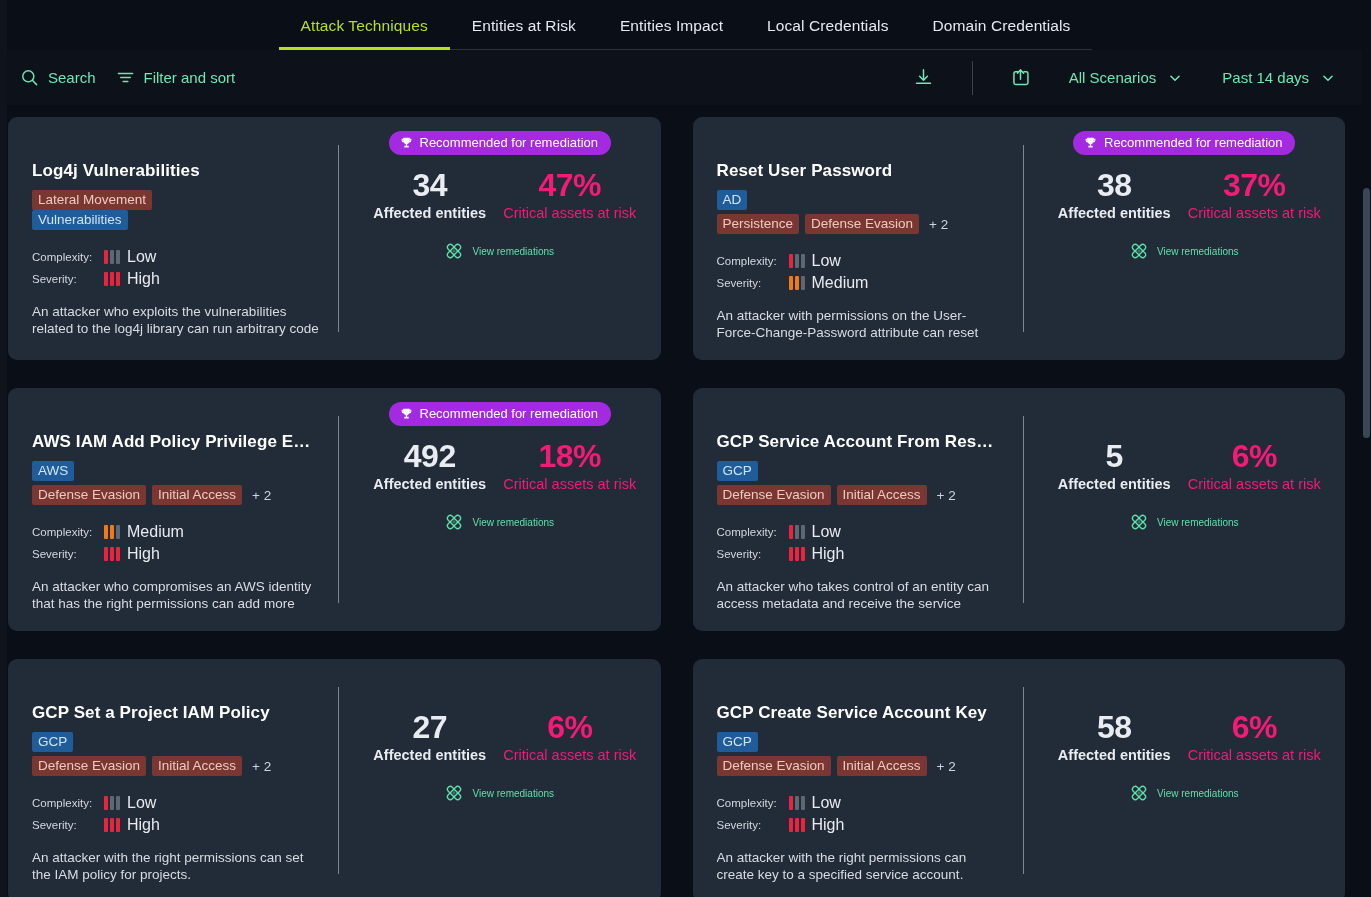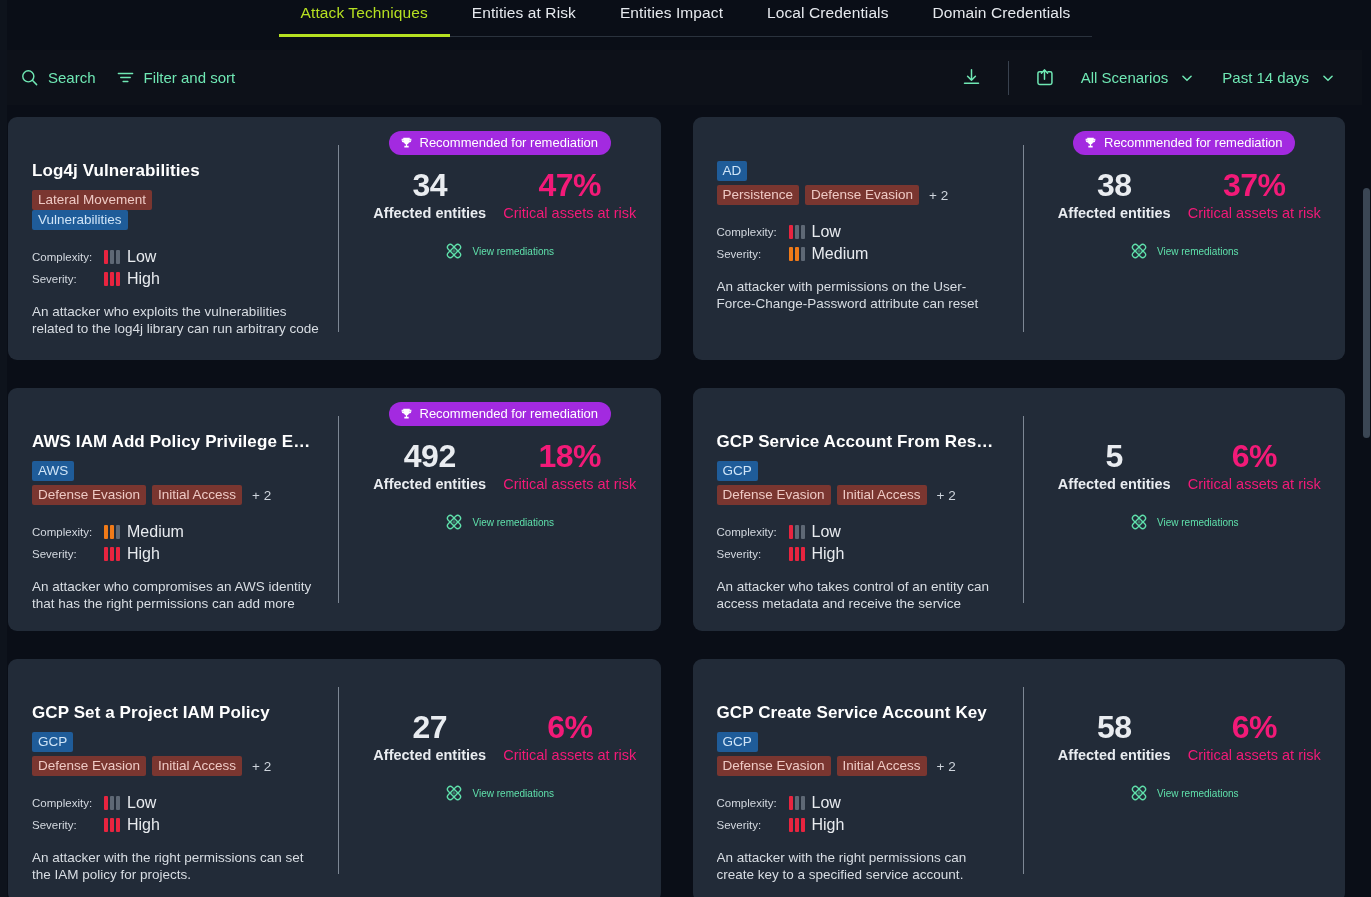--- a/index.html
+++ b/index.html
@@ -45,21 +45,21 @@
     background: #3b4654;
     border-radius: 4px;
     z-index: 7;
   }
 
   
   .tabbar {
     height: 50px;
     background: #0a0e17;
     display: flex;
-    align-items: flex-start;
+    align-items: flex-end;
     justify-content: center;
     position: relative;
     flex: none;
   }
   .tabbar-inner {
     display: flex;
     align-items: flex-end;
     border-bottom: 1px solid #2a323d;
     padding: 0 0;
   }
@@ -86,21 +86,21 @@
     align-items: center;
     padding: 0 22px 0 14px;
     flex: none;
     position: relative;
   }
   .tb-left { display: flex; align-items: center; gap: 8px; }
   .tb-right {
     margin-left: auto;
     display: flex;
     align-items: center;
-    gap: 0px;
+    gap: 12px;
   }
   .tb-item {
     display: flex;
     align-items: center;
     gap: 9px;
     color: #6fe8b4;
     font-size: 15px;
     cursor: pointer;
     padding: 4px 6px;
   }
@@ -428,20 +428,21 @@
                   <circle cx="12" cy="9.2" r="0.8" fill="currentColor" stroke="none"></circle>
                   <circle cx="12" cy="14.8" r="0.8" fill="currentColor" stroke="none"></circle>
                 </svg>
               </span>
               <span>View remediations</span>
             </div>
           </div>
         </div>
         <div class="card">
           <div class="card-left">
+            <div class="card-title">Reset User Password</div>
             <div class="tag-row first">
               <span class="tag tag-platform">AD</span>
             </div>
             <div class="tag-row">
               <span class="tag tag-tactic">Persistence</span>
               <span class="tag tag-tactic">Defense Evasion</span>
               <span class="tag-more">+ 2</span>
             </div>
             <div class="meta">
               <div class="meta-row">

